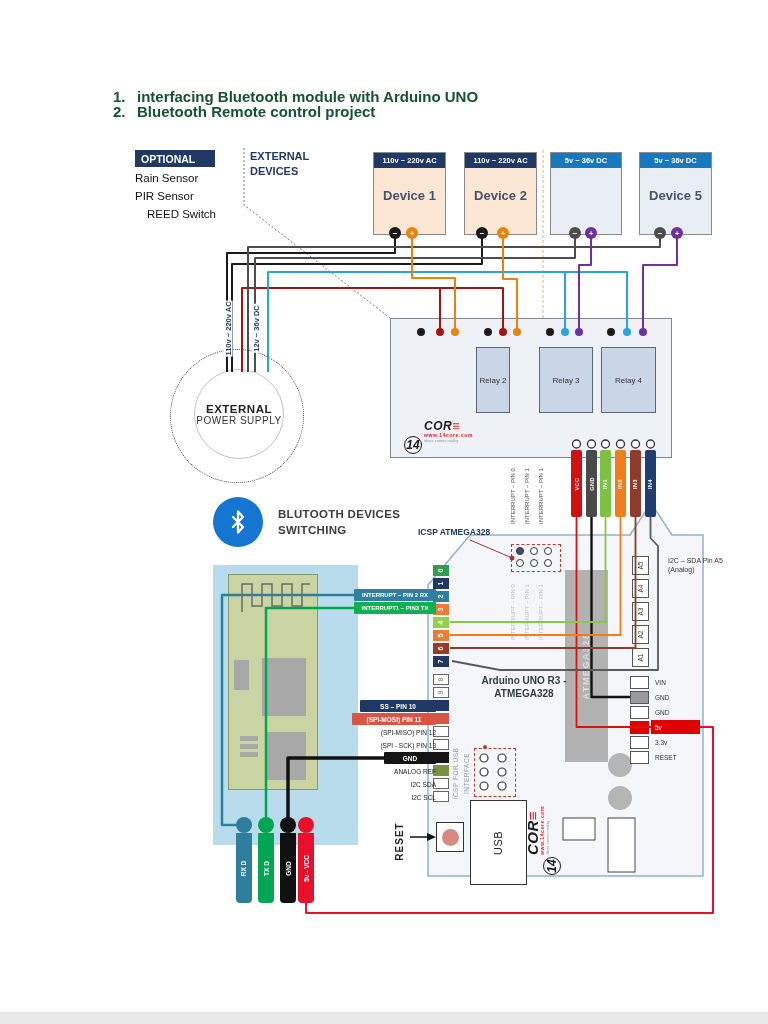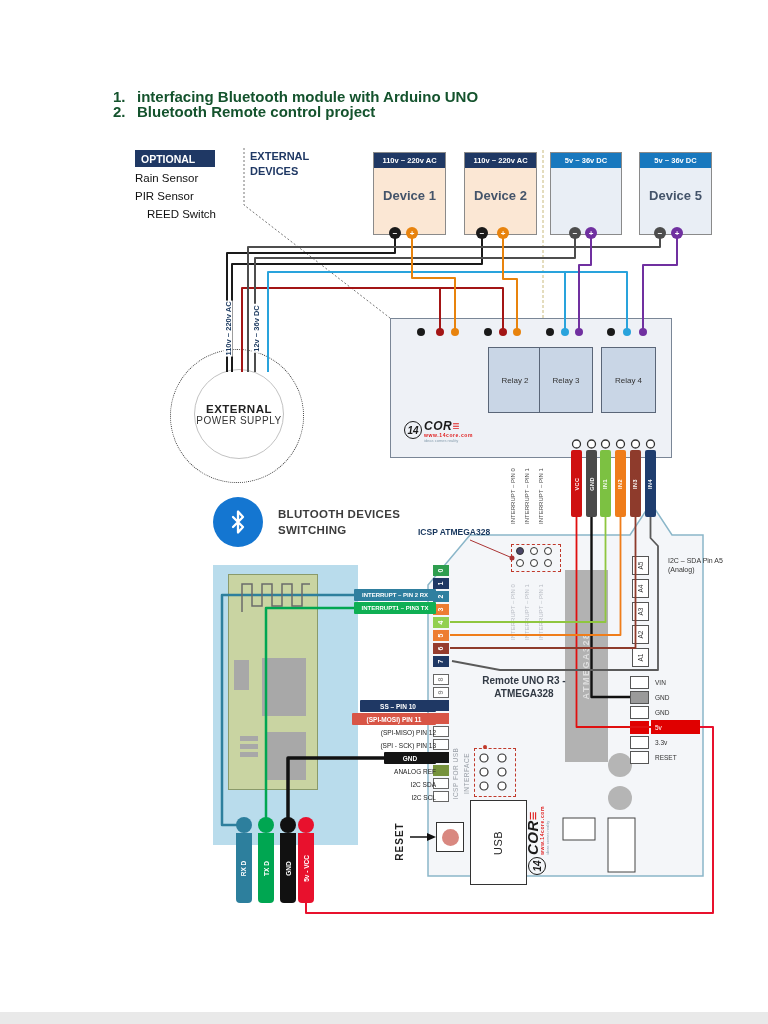--- a/index.html
+++ b/index.html
@@ -103,21 +103,21 @@
   .rstlab{position:absolute;width:15px;display:flex;align-items:center;justify-content:center}
   .rstlab span{transform:rotate(-90deg);font-size:10px;font-weight:600;color:#222;letter-spacing:1px}
   .rstbtn{position:absolute;background:#fff;border:1.5px solid #333;box-sizing:border-box;
           display:flex;align-items:center;justify-content:center}
   .rstbtn i{display:block;width:17px;height:17px;border-radius:50%;background:#d98880}
 
   
   .logo14{display:flex;align-items:flex-start;gap:2px}
   .l-circ{width:16px;height:16px;border:1.6px solid #1a1a1a;border-radius:50%;
           display:flex;align-items:center;justify-content:center;
-          font-size:10px;font-weight:bold;font-style:italic;color:#1a1a1a;flex:none;margin-top:1px}
+          font-size:12px;font-weight:bold;font-style:italic;color:#1a1a1a;flex:none;margin-top:16px}
   .l-word{font-size:12px;font-weight:800;font-style:italic;color:#1a1a1a;line-height:12px;letter-spacing:.5px}
   .l-e{color:#e02020}
   .l-url{font-size:5px;font-weight:bold;color:#e02020;letter-spacing:.6px}
   .l-tag{font-size:4px;color:#8aa0b0}
   .logo-vert{position:absolute;transform:rotate(-90deg)}
 </style>
 </head>
 <body>
 
 <div id="page">
@@ -157,21 +157,21 @@
   </div>
   <div class="dev dev-dc" style="left:550px;top:152px;width:72px;height:83px">
     <div class="devhead devhead-dc">5v ~ 36v DC</div>
   </div>
   <div class="dev dev-dc" style="left:639px;top:152px;width:73px;height:83px">
     <div class="devhead devhead-dc">5v ~ 36v DC</div>
     <div class="devname">Device 5</div>
   </div>
 
   <div class="abs relayboard" style="left:390px;top:318px;width:282px;height:140px"></div>
-  <div class="relay" style="left:488px;top:347px;width:54px;height:66px">Relay 2</div>
+  <div class="relay" style="left:476px;top:347px;width:34px;height:66px">Relay 2</div>
   <div class="relay" style="left:539px;top:347px;width:54px;height:66px">Relay 3</div>
   <div class="relay" style="left:601px;top:347px;width:55px;height:66px">Relay 4</div>
 
   <div class="abs logo14" style="left:404px;top:420px">
     <div class="l-circ">14</div>
     <div>
       <div class="l-word"><span>COR</span><span class="l-e">≡</span></div>
       <div class="l-url">www.14core.com</div>
       <div class="l-tag">ideas comes reality</div>
     </div>
@@ -330,21 +330,21 @@
 
   <div class="icspusb" style="left:450px;top:742px;height:62px">
       <span>ICSP FOR USB</span>
     </div>
   <div class="icspusb" style="left:461px;top:742px;height:62px">
       <span>INTERFACE</span>
     </div>
   <div class="icspbox" style="left:474px;top:748px;width:40px;height:47px"></div>
 
   <div class="ardtitle" style="left:468px;top:674px;width:112px">
-    <div>Remote UNO R3 -</div>
+    <div>Arduino UNO R3 -</div>
     <div>ATMEGA328</div>
   </div>
 
   <div class="apin" style="top:556px">
       <span>A5</span>
     </div>
   <div class="apin" style="top:579px">
       <span>A4</span>
     </div>
   <div class="apin" style="top:602px">

